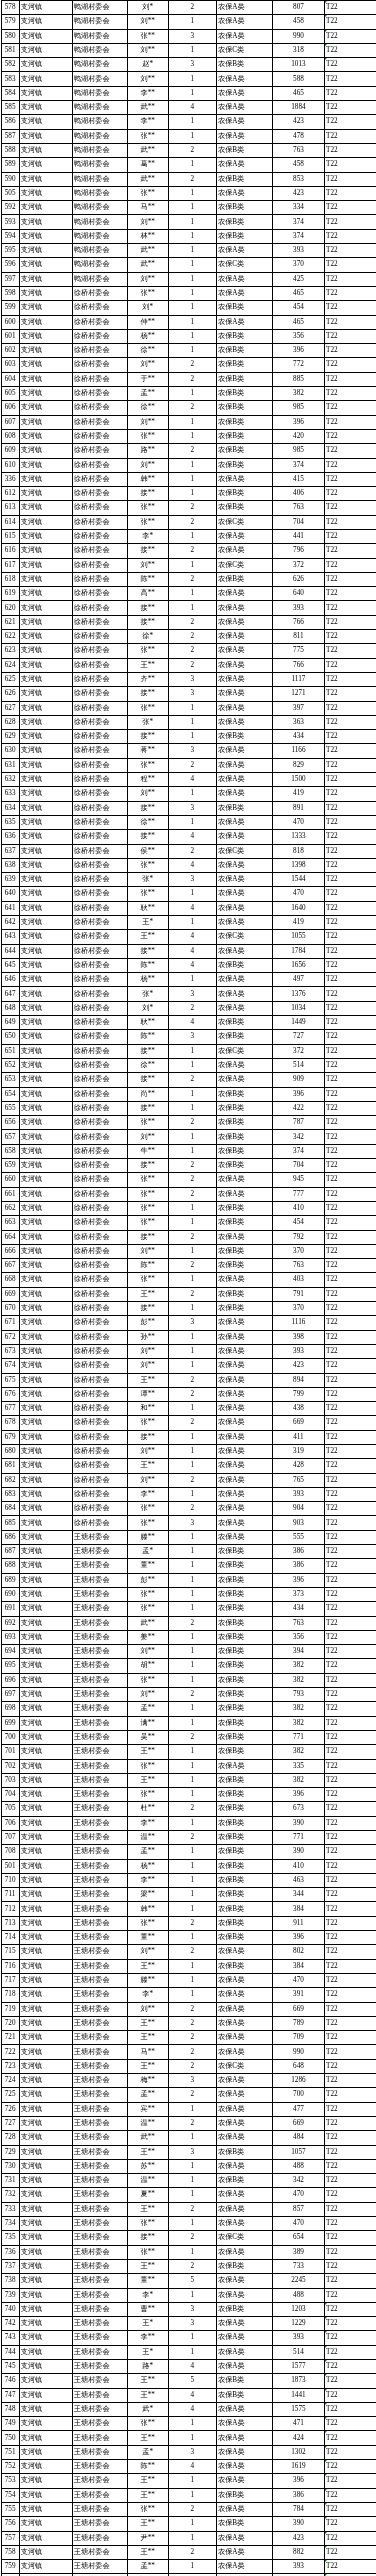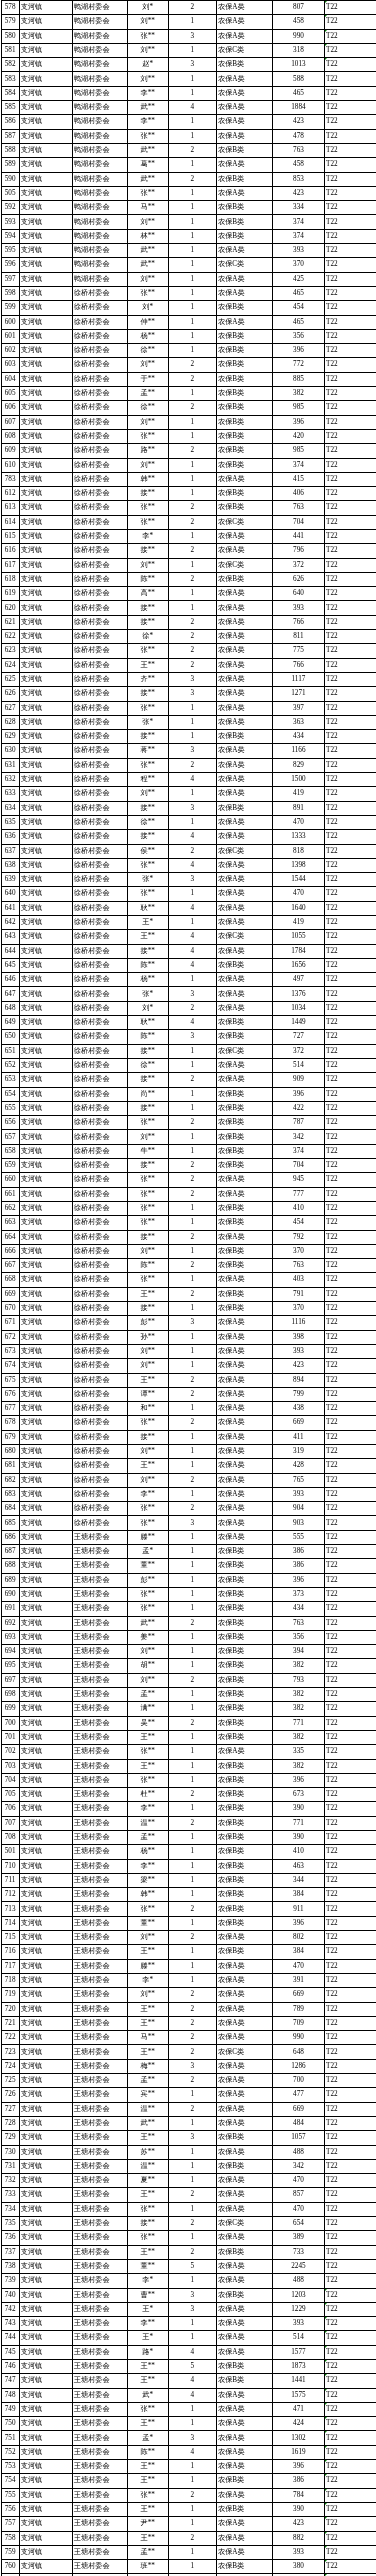--- a/index.html
+++ b/index.html
@@ -368,21 +368,21 @@
           <td class="c0">610</td>
           <td class="c1">支河镇</td>
           <td class="c2">徐桥村委会</td>
           <td class="c3">刘**</td>
           <td class="c4">1</td>
           <td class="c5">农保B类</td>
           <td class="c6">374</td>
           <td class="c7">T22</td>
         </tr>
         <tr>
-          <td class="c0">783</td>
+          <td class="c0">336</td>
           <td class="c1">支河镇</td>
           <td class="c2">徐桥村委会</td>
           <td class="c3">韩**</td>
           <td class="c4">1</td>
           <td class="c5">农保A类</td>
           <td class="c6">415</td>
           <td class="c7">T22</td>
         </tr>
         <tr>
           <td class="c0">612</td>
@@ -1202,20 +1202,30 @@
           <td class="c4">1</td>
           <td class="c5">农保B类</td>
           <td class="c6">394</td>
           <td class="c7">T22</td>
         </tr>
         <tr>
           <td class="c0">695</td>
           <td class="c1">支河镇</td>
           <td class="c2">王塘村委会</td>
           <td class="c3">胡**</td>
+          <td class="c4">1</td>
+          <td class="c5">农保B类</td>
+          <td class="c6">382</td>
+          <td class="c7">T22</td>
+        </tr>
+        <tr>
+          <td class="c0">696</td>
+          <td class="c1">支河镇</td>
+          <td class="c2">王塘村委会</td>
+          <td class="c3">张**</td>
           <td class="c4">1</td>
           <td class="c5">农保B类</td>
           <td class="c6">382</td>
           <td class="c7">T22</td>
         </tr>
         <tr>
           <td class="c0">697</td>
           <td class="c1">支河镇</td>
           <td class="c2">王塘村委会</td>
           <td class="c3">刘**</td>

